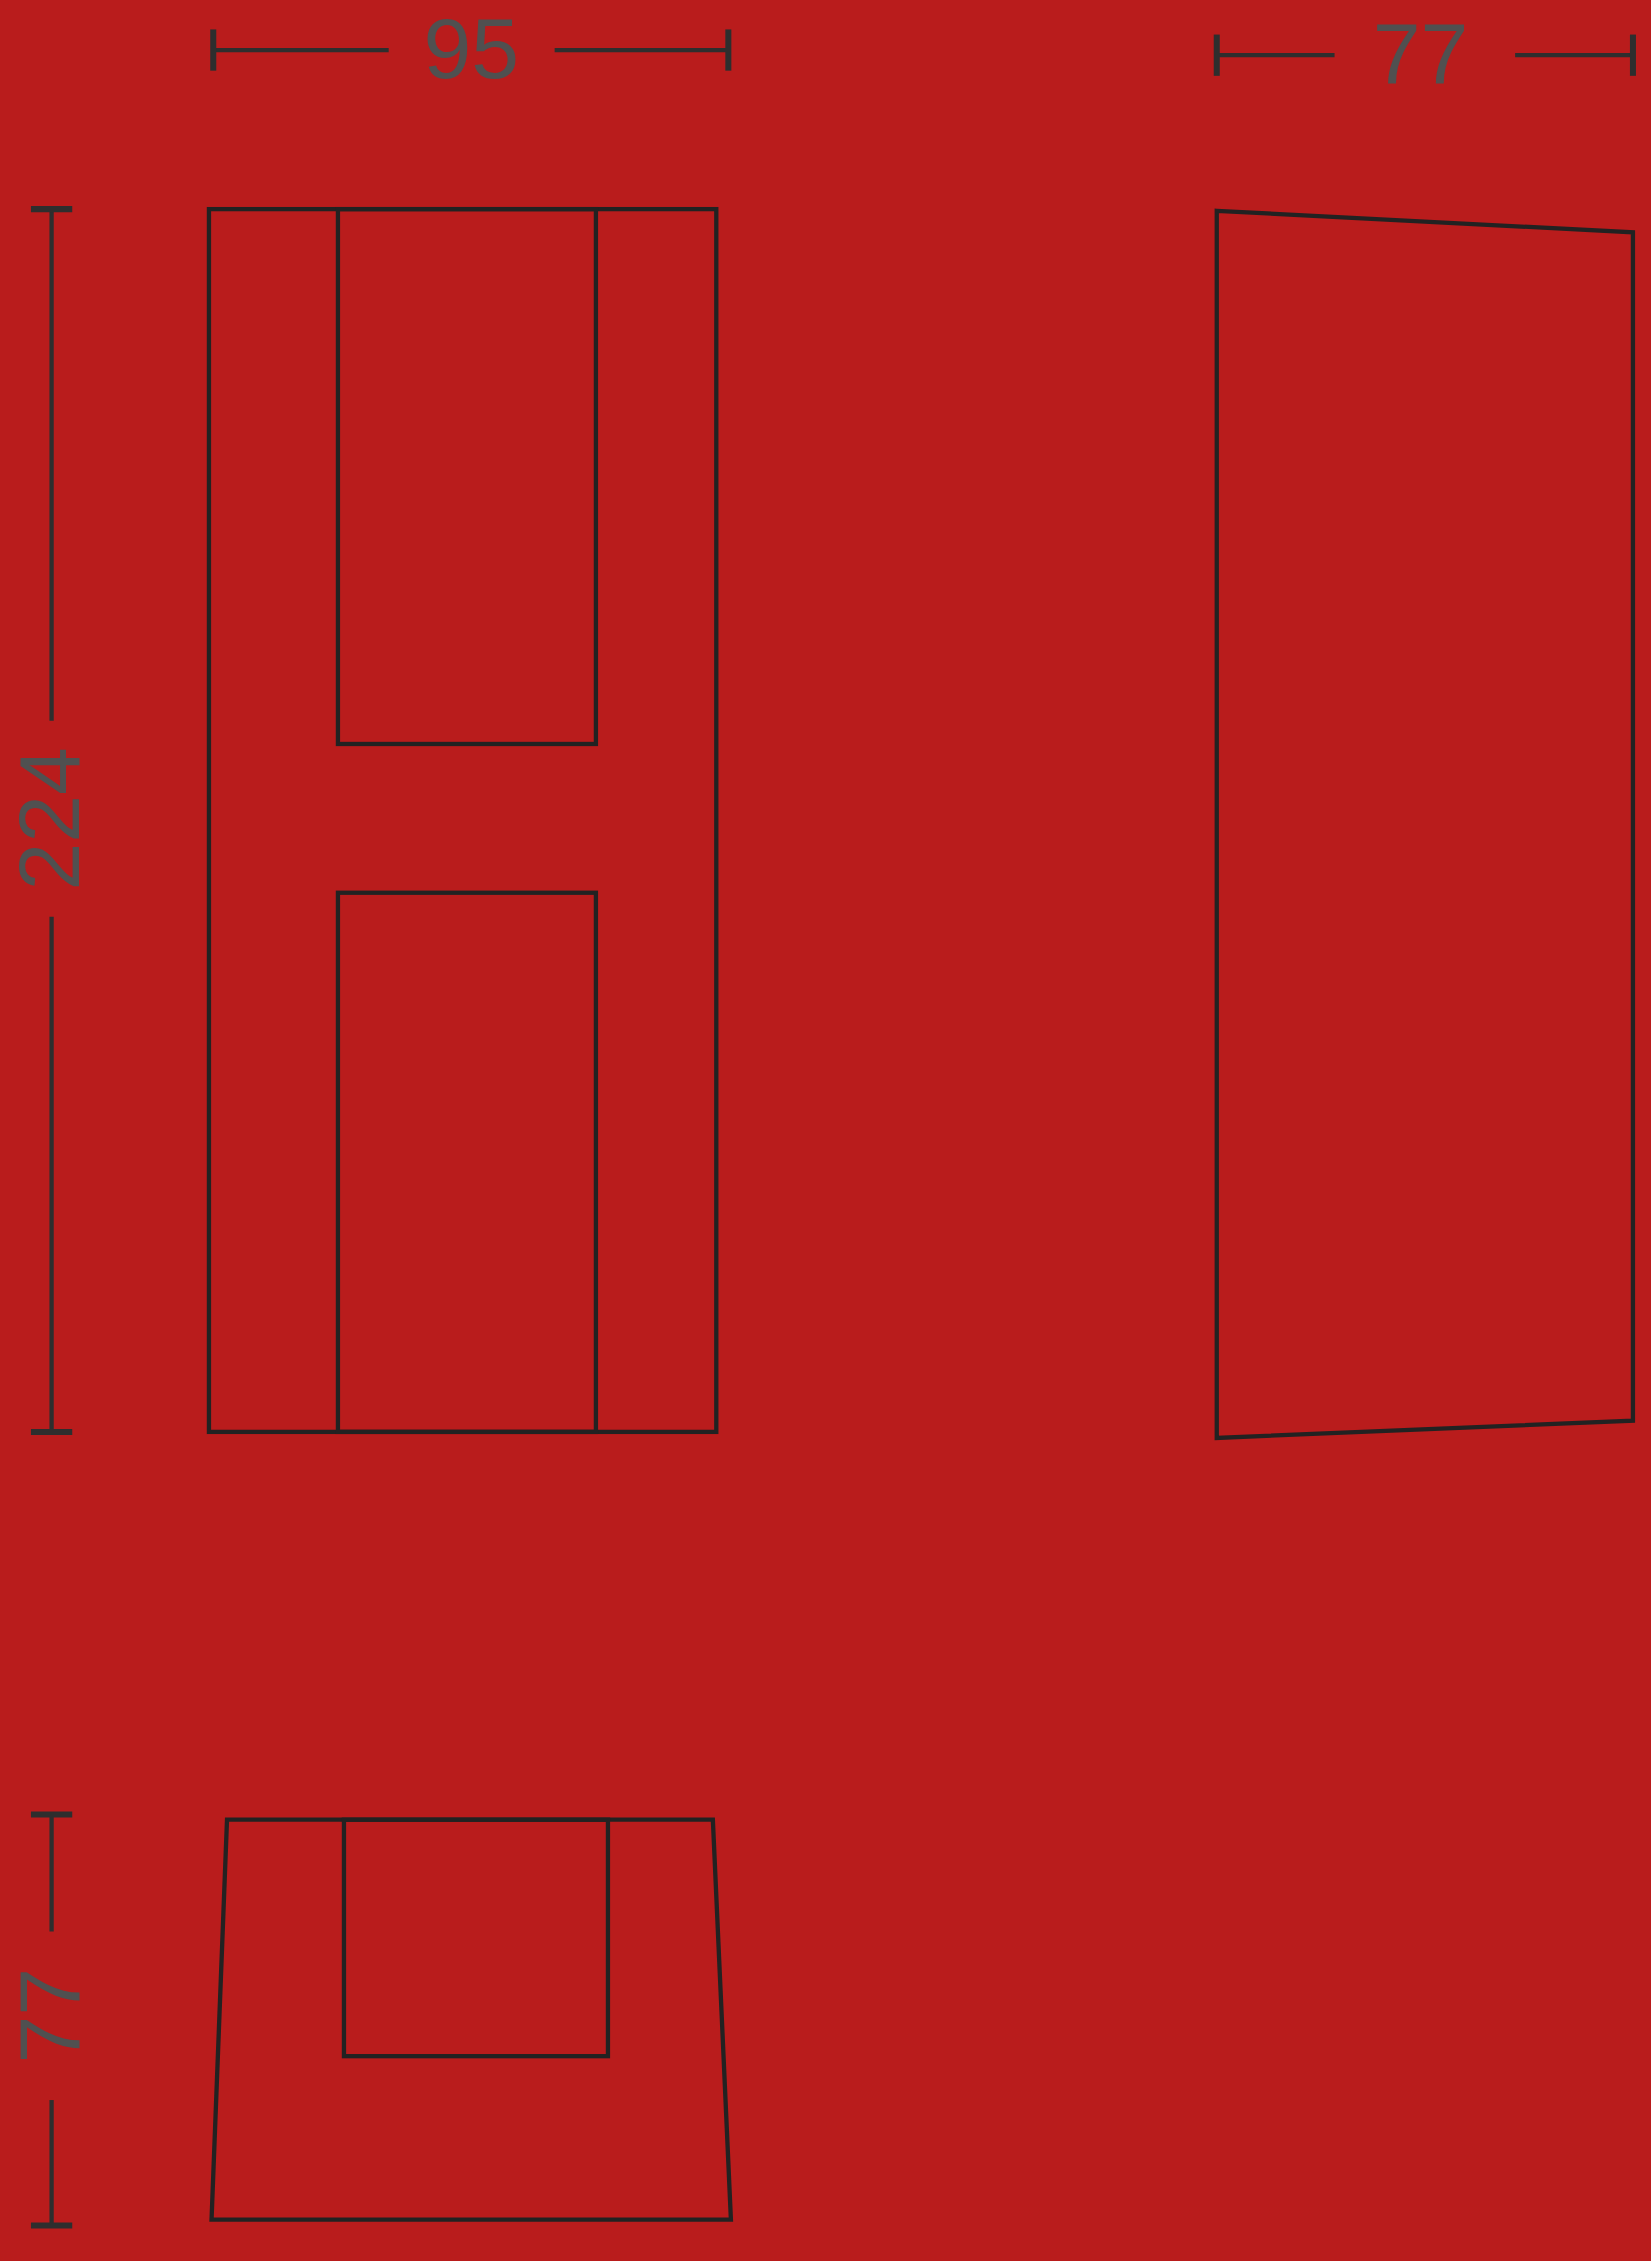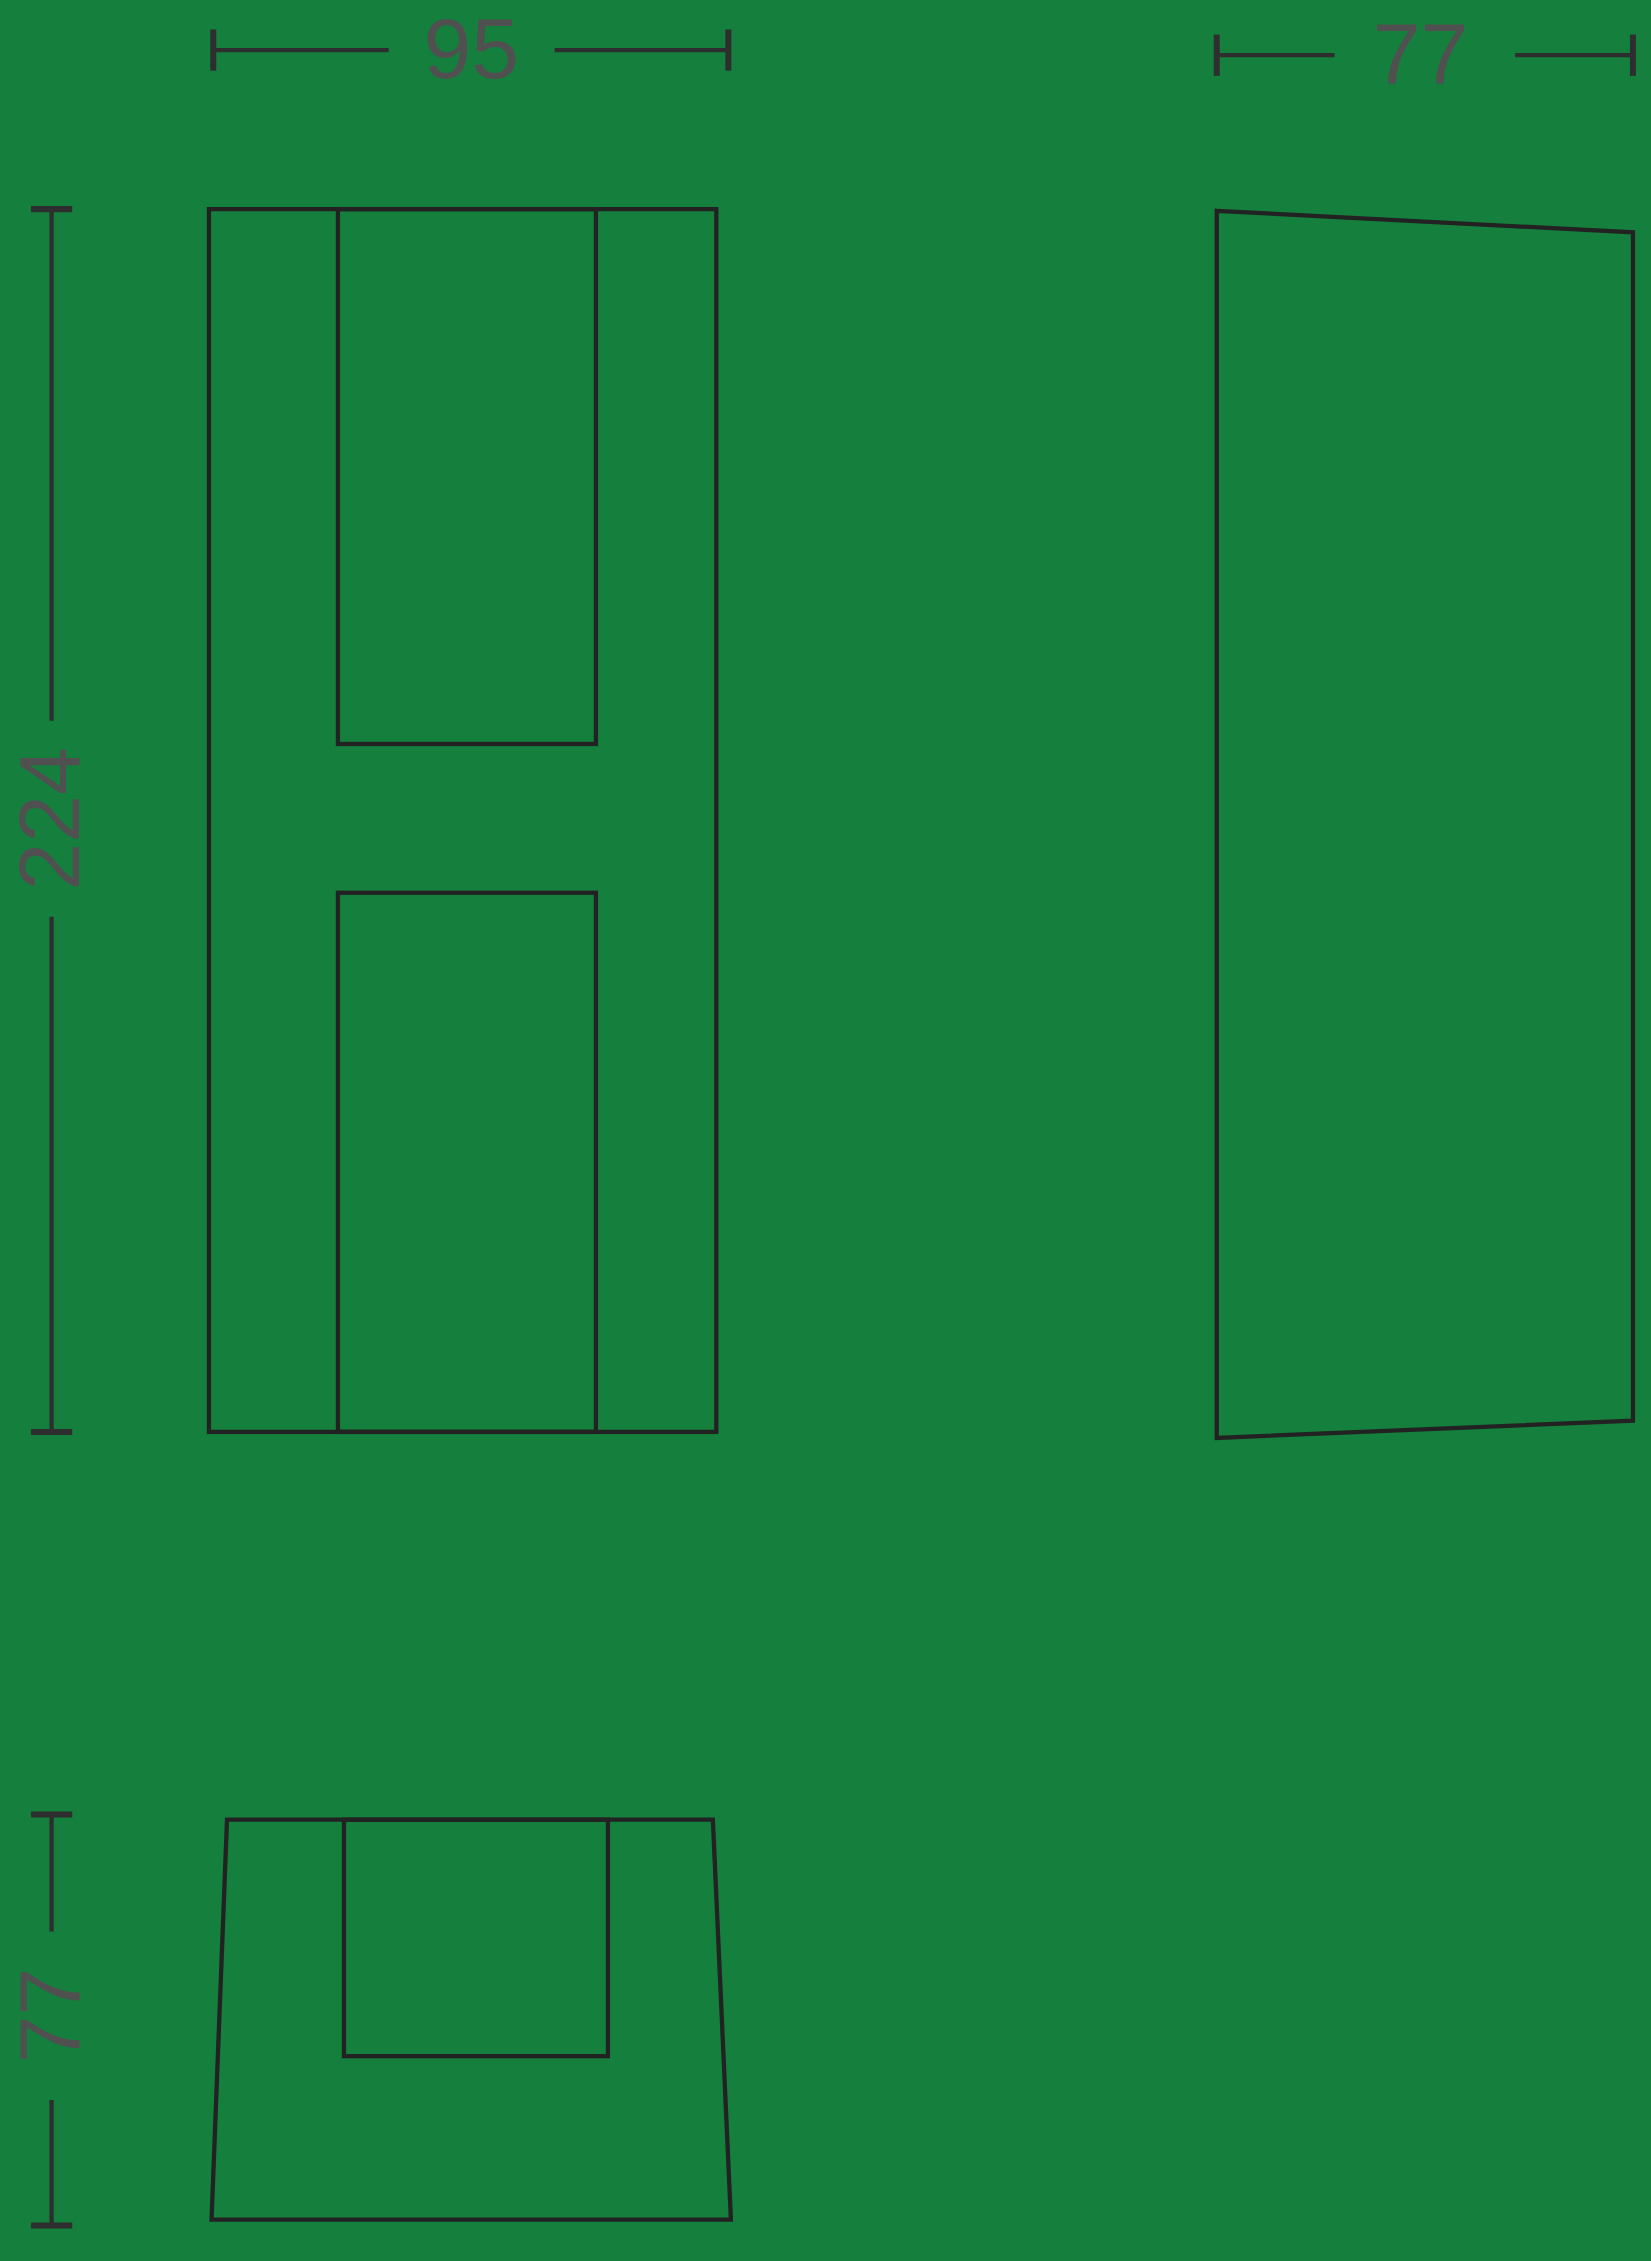--- a/index.html
+++ b/index.html
@@ -9,21 +9,21 @@
   }
   body {
     width: 1651px;
     height: 2261px;
     position: relative;
     font-family: "Liberation Sans", sans-serif;
   }
   .drawing-page {
     position: absolute;
     inset: 0;
-    background: #15803d;
+    background: #b91c1c;
   }
   svg.dimension-drawing {
     position: absolute;
     left: 0;
     top: 0;
     display: block;
   }
   svg.dimension-drawing text {
     font-family: "Liberation Sans", sans-serif;
     font-weight: 300;

